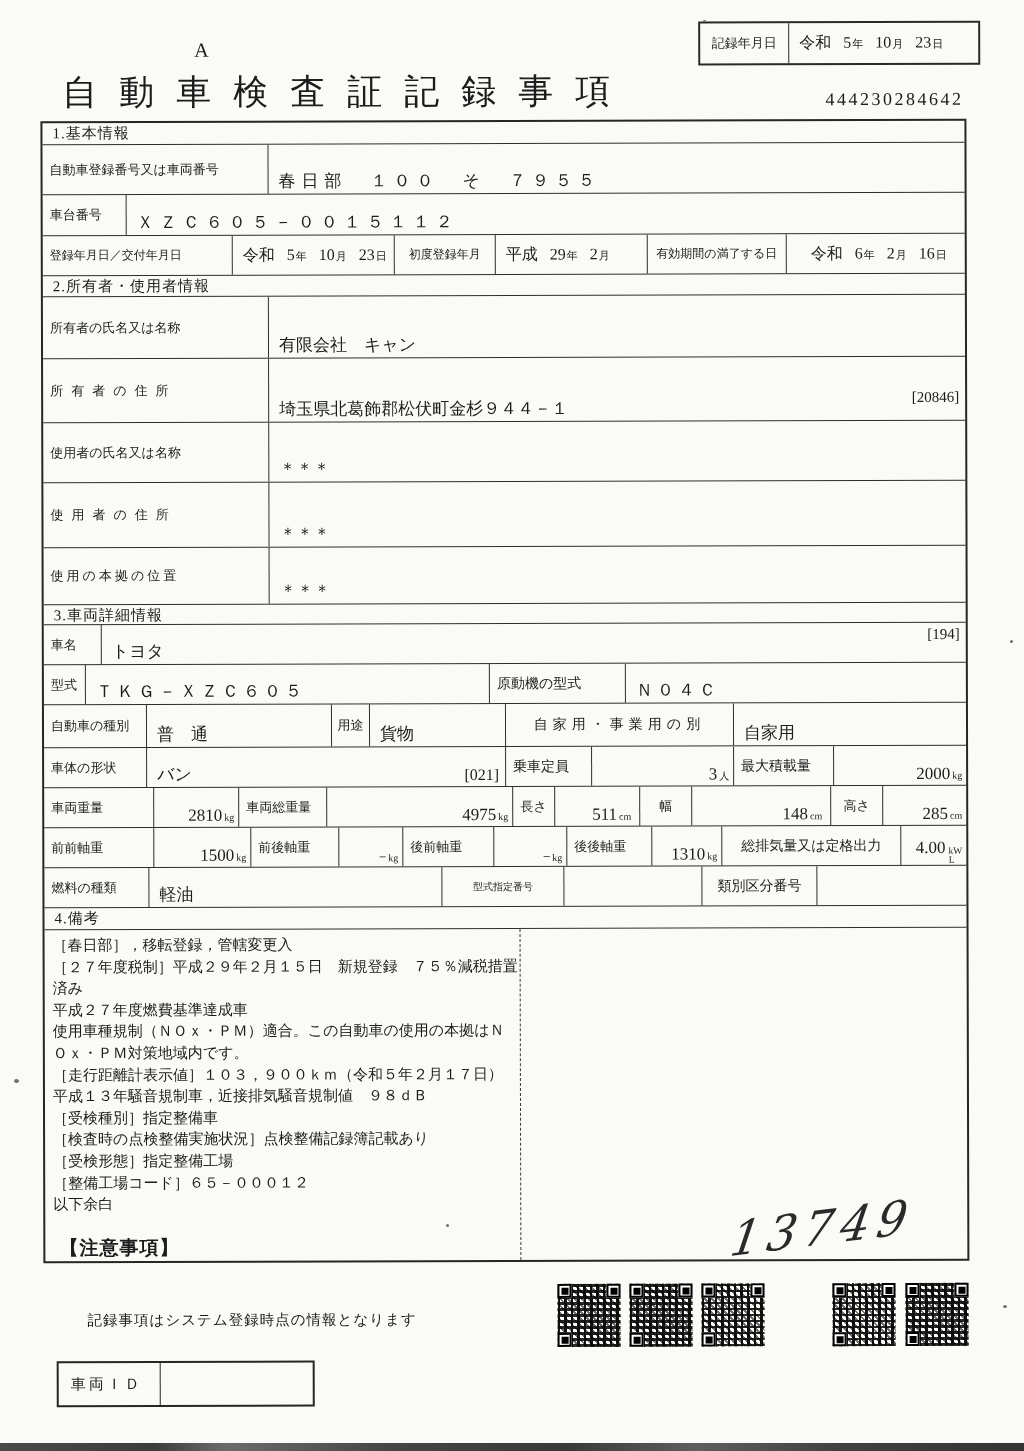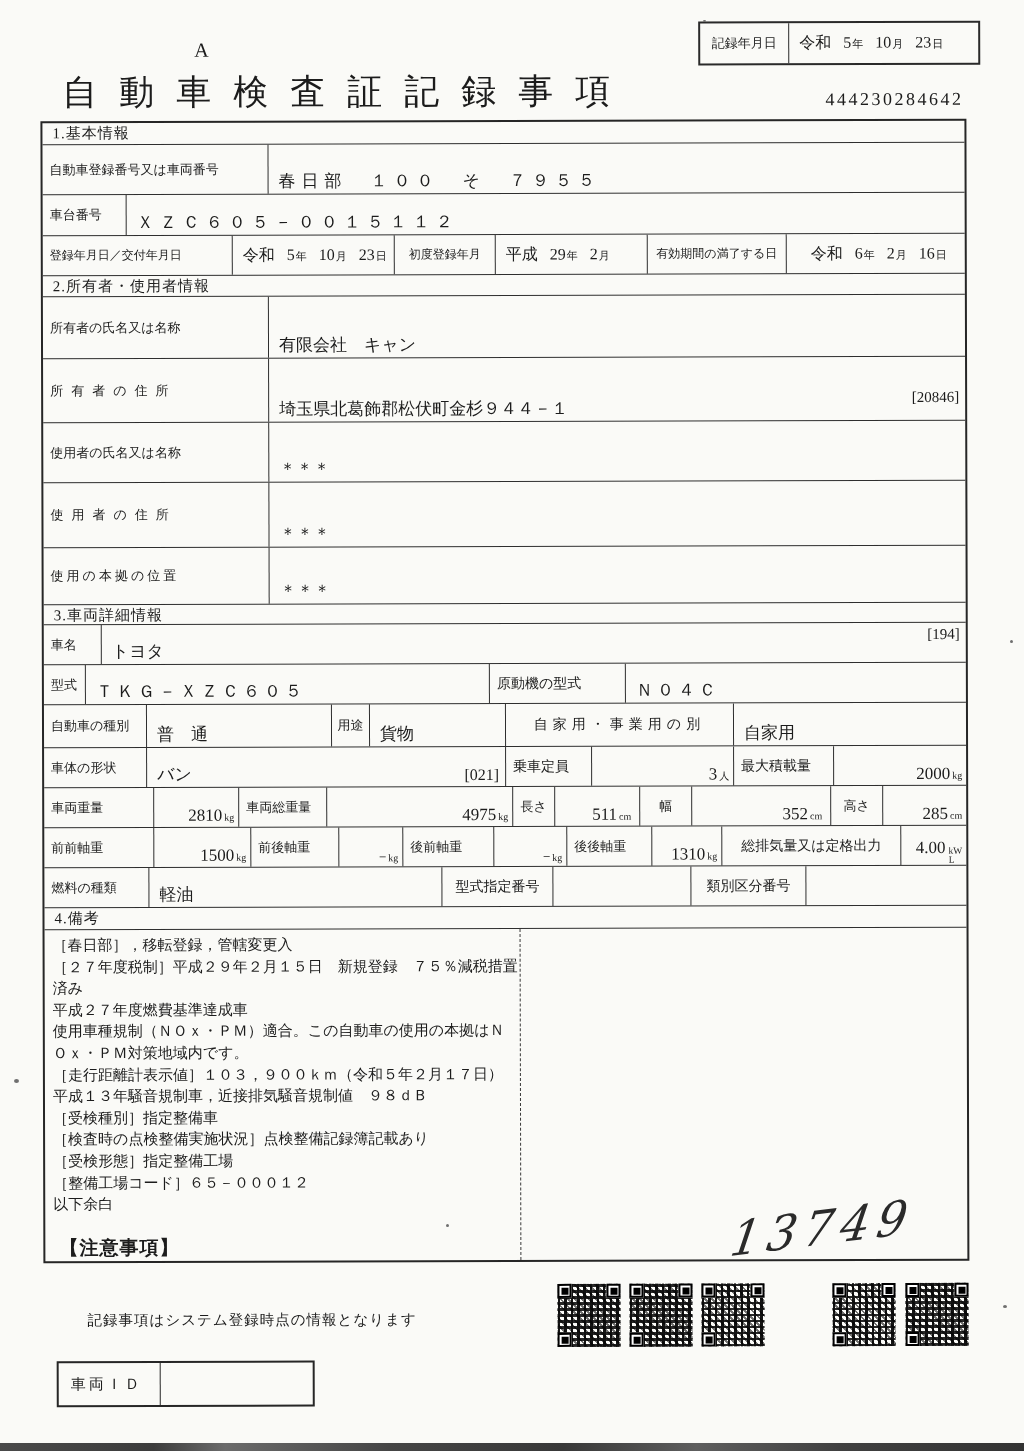--- a/index.html
+++ b/index.html
@@ -254,21 +254,21 @@
       <div class="c lab ctr" style="width:42px">長さ</div>
       <div class="c" style="width:85px">
         <span class="bot r" style="right:8px">
               <span>511</span>
               <span class="u">cm</span>
             </span>
       </div>
       <div class="c lab ctr" style="width:52px">幅</div>
       <div class="c" style="width:139px">
         <span class="bot r" style="right:8px">
-              <span>352</span>
+              <span>148</span>
               <span class="u">cm</span>
             </span>
       </div>
       <div class="c lab ctr" style="width:52px">高さ</div>
       <div class="c last" style="flex:1">
         <span class="bot r">
               <span>285</span>
               <span class="u">cm</span>
             </span>
       </div>
@@ -313,21 +313,21 @@
               </span>
             </span>
       </div>
     </div>
 
     <div class="row" style="height:40px">
       <div class="c lab" style="width:105px">燃料の種類</div>
       <div class="c" style="width:293px">
         <span class="bot l">軽油</span>
       </div>
-      <div class="c lab ctr" style="width:111px;font-size:14px">型式指定番号</div>
+      <div class="c lab ctr" style="width:122px;font-size:10px">型式指定番号</div>
       <div class="c" style="width:138px">
         <span class="bot l"></span>
       </div>
       <div class="c lab ctr" style="width:115px;font-size:14px">類別区分番号</div>
       <div class="c last" style="flex:1">
         <span class="bot l"></span>
       </div>
     </div>
 
     <div class="row shead" style="height:22px">4.備考</div>

